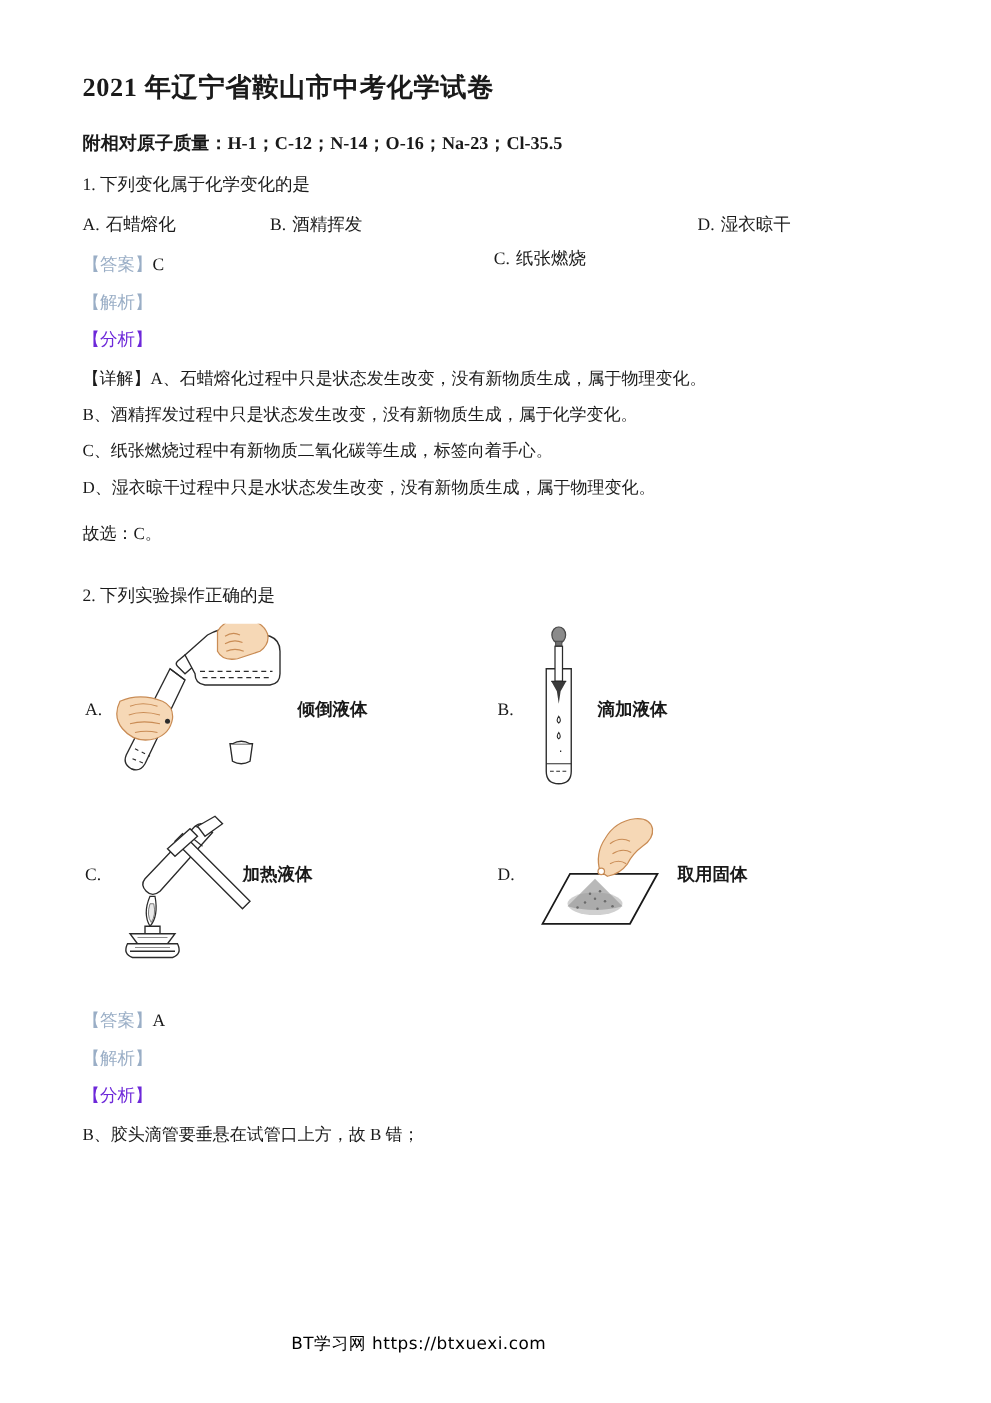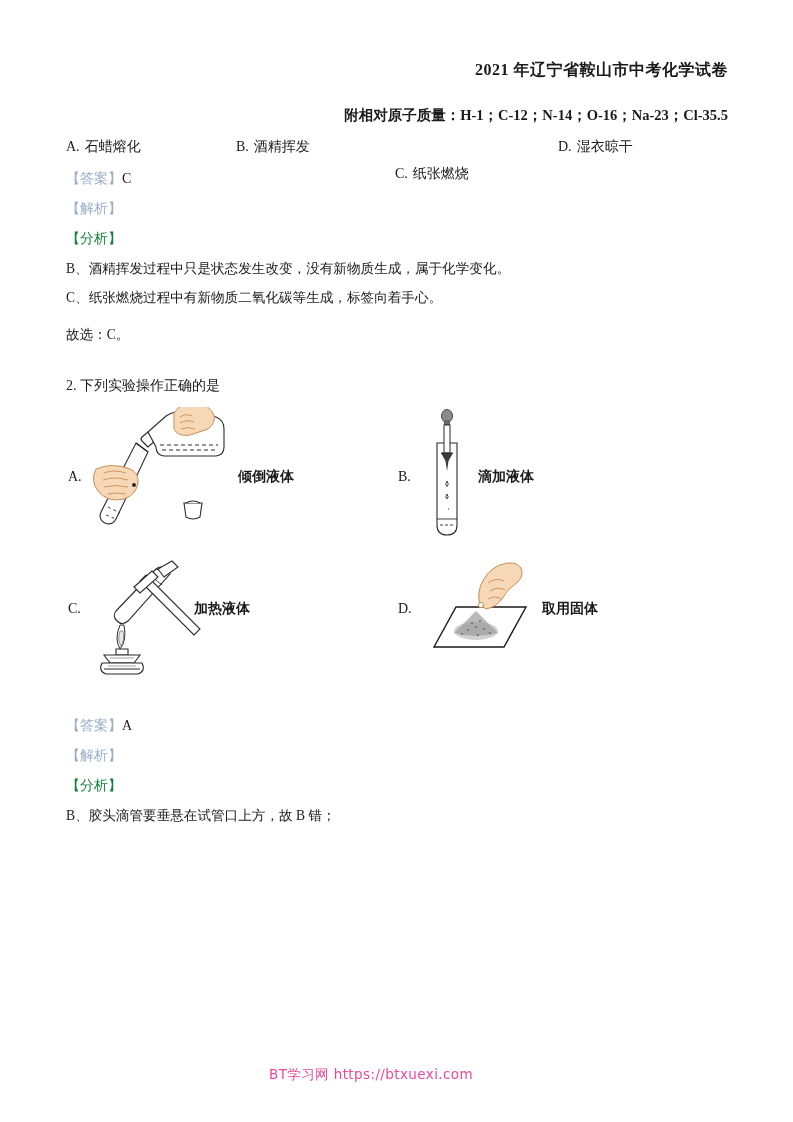--- a/index.html
+++ b/index.html
@@ -23,34 +23,33 @@
     background: #fff;
   }
   .content {
     position: absolute;
     left: 66px;
     top: 56px;
     width: 662px;
   }
 
   .doc-title {
-    text-align: right;
-    font-size: 16px;
+    text-align: left;
+    font-size: 21px;
     font-weight: bold;
     letter-spacing: 0.5px;
     margin: 0 0 16px 0;
     line-height: 28px;
   }
 
   .atomic-mass {
     font-size: 14.5px;
     font-weight: bold;
     line-height: 30px;
     margin: 0 0 2px 0;
-    text-align: right;
   }
 
   .section-head {
     font-size: 14.8px;
     font-weight: bold;
     line-height: 31px;
     margin: 0 0 4px 0;
     text-align: justify;
   }
 
@@ -67,32 +66,32 @@
     line-height: 30px;
     margin-bottom: 2px;
   }
   .opt {
     position: absolute;
     top: 0;
     white-space: nowrap;
   }
   .opt .letter { margin-right: 5px; }
   .opt0 { left: 0px; }
-  .opt1 { left: 170px; }
+  .opt1 { left: 150px; }
   .opt2 { left: 329px; margin-top: 27px; }
   .opt3 { left: 492px; }
 
   .meta {
     font-size: 14px;
     line-height: 30px;
     margin: 0;
     color: #9aaec6;
   }
   .meta .val { color: #1a1a1a; }
-  .meta.dark { color: #15803d; }
+  .meta.dark { color: #6d28d9; }
 
   .detail {
     font-size: 13.6px;
     line-height: 29px;
     margin: 0;
     text-align: justify;
   }
 
   
   .fig-block {
@@ -128,37 +127,40 @@
   }
 
   .watermark {
     position: absolute;
     left: 0;
     top: 1066px;
     width: 670px;
     text-align: center;
     font-family: "DejaVu Sans", "Liberation Sans", sans-serif;
     font-size: 13.5px;
-    color: #ec4899;
+    color: #000000;
     letter-spacing: 0.4px;
-    padding-left: 36px;
   }
 </style>
 </head>
 <body>
 
 <div class="page">
   <div class="content">
 
     <h1 class="doc-title">2021 年辽宁省鞍山市中考化学试卷</h1>
 
     <p class="atomic-mass">附相对原子质量：H-1；C-12；N-14；O-16；Na-23；Cl-35.5</p>
 
 
     <div>
+      <p class="q-stem">
+        <span>1.</span>
+        <span>下列变化属于化学变化的是</span>
+      </p>
 
       <div class="opt-row">
         <span class="opt opt0">
           <span class="letter">A.</span><span>石蜡熔化</span>
         </span>
         <span class="opt opt1">
           <span class="letter">B.</span><span>酒精挥发</span>
         </span>
         <span class="opt opt2">
           <span class="letter">C.</span><span>纸张燃烧</span>
@@ -167,22 +169,24 @@
           <span class="letter">D.</span><span>湿衣晾干</span>
         </span>
       </div>
 
       <p class="meta">
         <span>【答案】</span><span class="val">C</span>
       </p>
       <p class="meta">【解析】</p>
       <p class="meta dark">【分析】</p>
 
+      <p class="detail">【详解】A、石蜡熔化过程中只是状态发生改变，没有新物质生成，属于物理变化。</p>
       <p class="detail">B、酒精挥发过程中只是状态发生改变，没有新物质生成，属于化学变化。</p>
       <p class="detail">C、纸张燃烧过程中有新物质二氧化碳等生成，标签向着手心。</p>
+      <p class="detail">D、湿衣晾干过程中只是水状态发生改变，没有新物质生成，属于物理变化。</p>
       <p class="detail" style="margin-top:8px;">故选：C。</p>
     </div>
 
     <div style="margin-top:22px;">
       <p class="q-stem">
         <span>2.</span>
         <span>下列实验操作正确的是</span>
       </p>
 
       <div class="fig-block">

